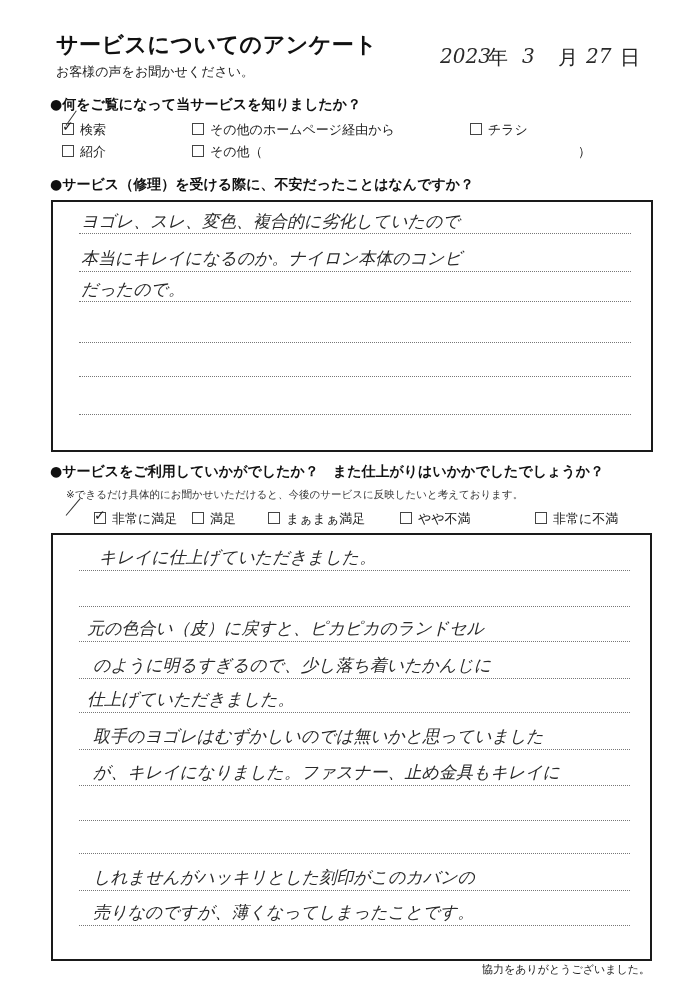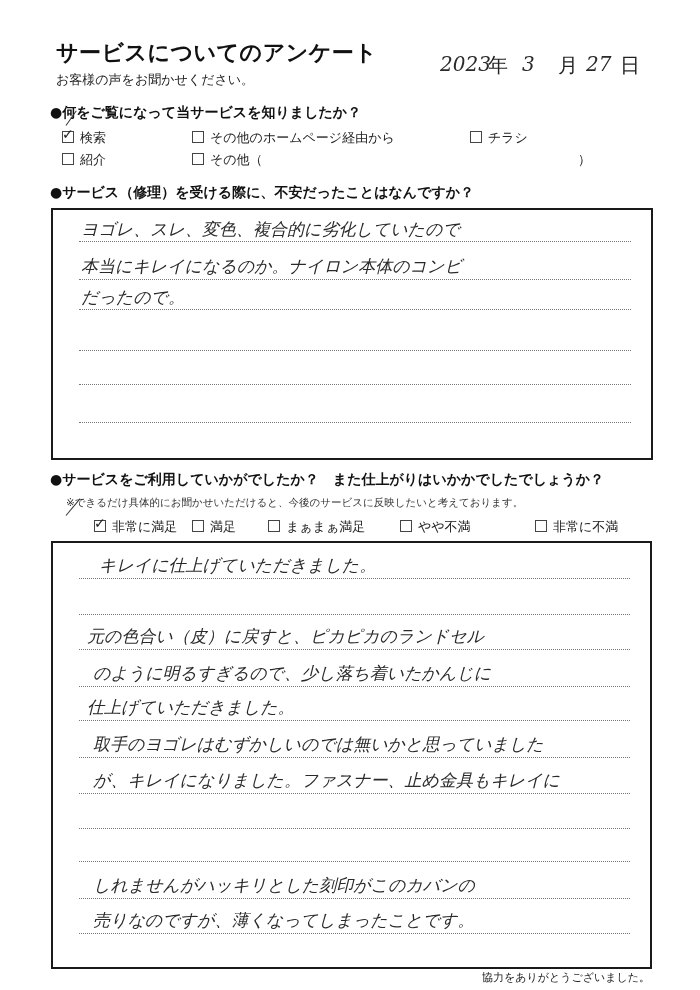--- a/index.html
+++ b/index.html
@@ -1,20 +1,20 @@
 <!DOCTYPE html>
 <html><head>
 <meta charset="utf-8">
 <style>
   html, body { margin: 0; padding: 0; background: #ffffff; }
   body {
     width: 700px; height: 990px; position: relative; overflow: hidden;
     font-family: "DejaVu Sans", "Liberation Sans", sans-serif; color: #1a1a1a;
   }
-  .abs { position: absolute; margin-top: 8px; }
+  .abs { position: absolute; }
   .title { left: 56px; top: 30px; font-size: 22px; font-weight: bold; letter-spacing: 0.5px; color: #111; }
   .subtitle { left: 56px; top: 63px; font-size: 13px; color: #222; }
   .date { top: 44px; font-size: 20px; color: #222; }
   .hand { font-family: "DejaVu Serif", "Liberation Serif", serif; font-style: italic; color: #2a2a2a; }
   .qhead { left: 50px; font-size: 14px; font-weight: bold; color: #111; }
   .opt { font-size: 13px; color: #222; white-space: nowrap; }
   .cb { display: inline-block; width: 10px; height: 10px; border: 1px solid #444; margin-right: 6px; vertical-align: -1px; position: relative; }
   .cb.checked::after { content: "✓"; position: absolute; left: -1px; top: -6px; font-size: 14px; color: #222; }
   .note { left: 66px; top: 488px; font-size: 10.5px; color: #333; }
   .box { border: 2px solid #1a1a1a; }

